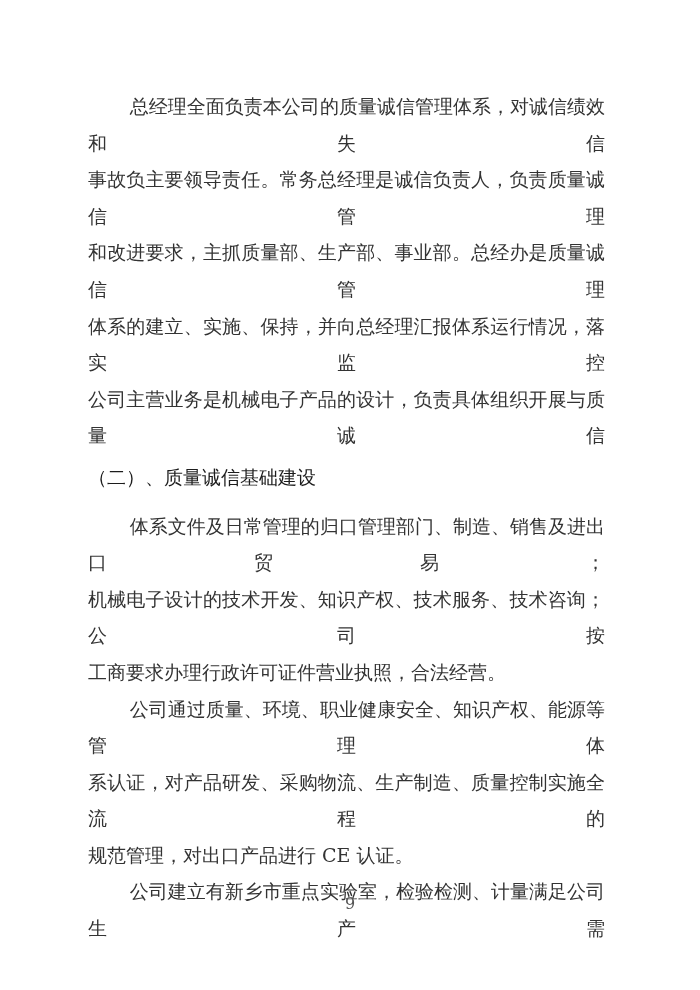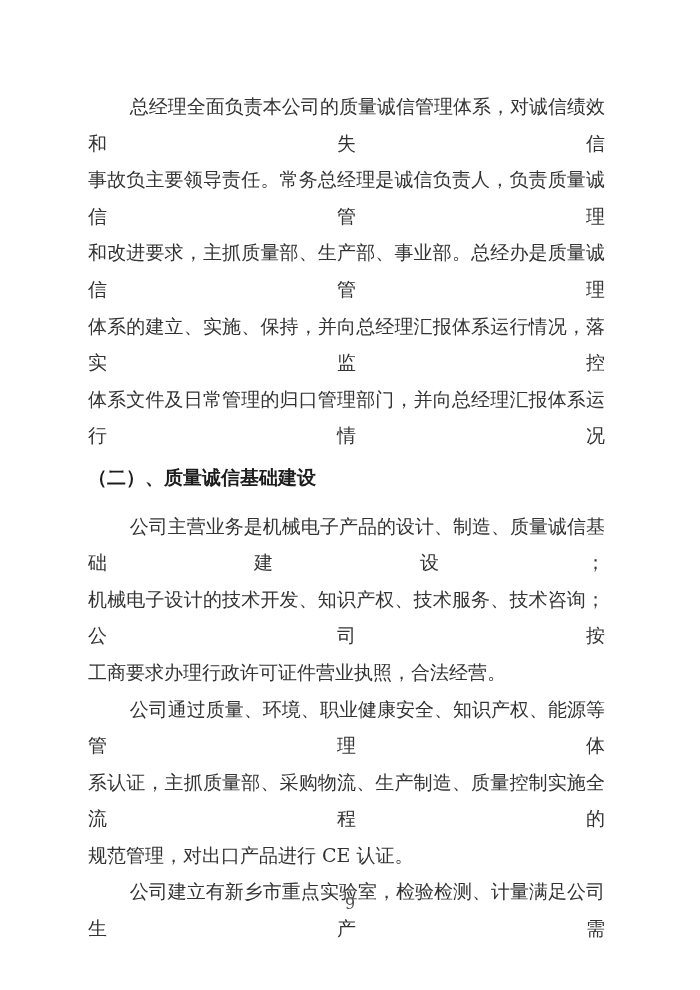--- a/index.html
+++ b/index.html
@@ -26,21 +26,21 @@
   }
   .para { margin: 0; }
   .line {
     text-align: justify;
     text-align-last: justify;
     text-justify: inter-character;
   }
   .line.first { text-indent: 2.2em; }
   .line.last { text-align-last: left; }
   .heading {
-    font-weight: bold;
+    font-weight: normal;
     color: #1c1c1c;
     text-align: right;
     text-align-last: left;
   }
   .heading.h1 { margin-top: 5px; margin-bottom: 12px; }
   .page-footer {
     position: absolute;
     top: 894px;
     left: 0;
     width: 700px;
@@ -53,34 +53,34 @@
 <body>
 
 <div class="page">
   <div class="content">
 
     <div class="para">
       <div class="line first">总经理全面负责本公司的质量诚信管理体系，对诚信绩效和失信</div>
       <div class="line">事故负主要领导责任。常务总经理是诚信负责人，负责质量诚信管理</div>
       <div class="line">和改进要求，主抓质量部、生产部、事业部。总经办是质量诚信管理</div>
       <div class="line">体系的建立、实施、保持，并向总经理汇报体系运行情况，落实监控</div>
-      <div class="line">体系文件及日常管理的归口管理部门，并向总经理汇报体系运行情况</div>
+      <div class="line">公司主营业务是机械电子产品的设计，负责具体组织开展与质量诚信</div>
     </div>
 
     <div class="heading h1">（二）、质量诚信基础建设</div>
 
     <div class="para">
-      <div class="line first">公司主营业务是机械电子产品的设计、制造、质量诚信基础建设；</div>
+      <div class="line first">体系文件及日常管理的归口管理部门、制造、销售及进出口贸易；</div>
       <div class="line">机械电子设计的技术开发、知识产权、技术服务、技术咨询；公司按</div>
       <div class="line last">工商要求办理行政许可证件营业执照，合法经营。</div>
     </div>
 
     <div class="para">
       <div class="line first">公司通过质量、环境、职业健康安全、知识产权、能源等管理体</div>
-      <div class="line">系认证，主抓质量部、采购物流、生产制造、质量控制实施全流程的</div>
+      <div class="line">系认证，对产品研发、采购物流、生产制造、质量控制实施全流程的</div>
       <div class="line last">规范管理，对出口产品进行 CE 认证。</div>
     </div>
 
     <div class="para">
       <div class="line first">公司建立有新乡市重点实验室，检验检测、计量满足公司生产需</div>
 
     </div>
 
   </div>
 

